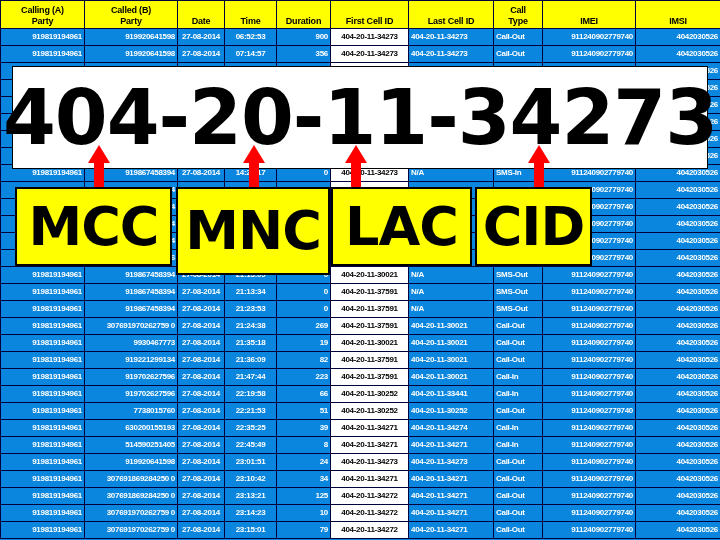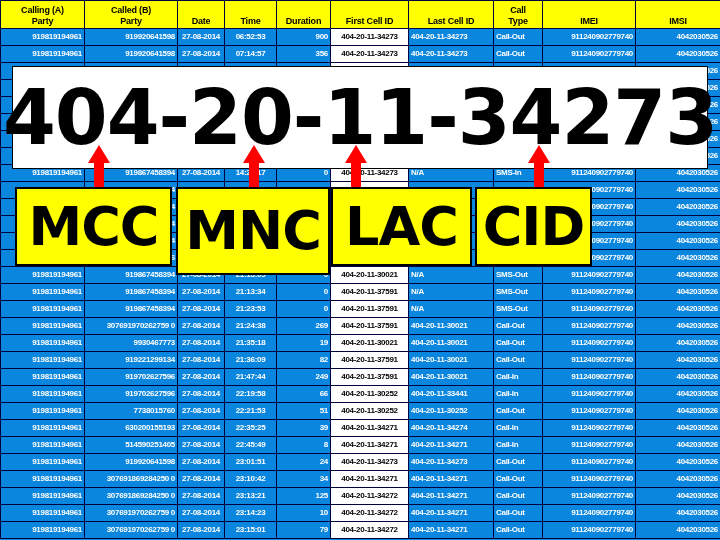--- a/index.html
+++ b/index.html
@@ -450,21 +450,21 @@
           <td class="lft">404-20-11-30021</td>
           <td class="lft">Call-Out</td>
           <td class="num">911240902779740</td>
           <td class="num">4042030526</td>
         </tr>
         <tr>
           <td class="num">919819194961</td>
           <td class="num">919702627596</td>
           <td class="ctr">27-08-2014</td>
           <td class="ctr">21:47:44</td>
-          <td class="num">249</td>
+          <td class="num">223</td>
           <td class="ctr firstcell">404-20-11-37591</td>
           <td class="lft">404-20-11-30021</td>
           <td class="lft">Call-In</td>
           <td class="num">911240902779740</td>
           <td class="num">4042030526</td>
         </tr>
         <tr>
           <td class="num">919819194961</td>
           <td class="num">919702627596</td>
           <td class="ctr">27-08-2014</td>

